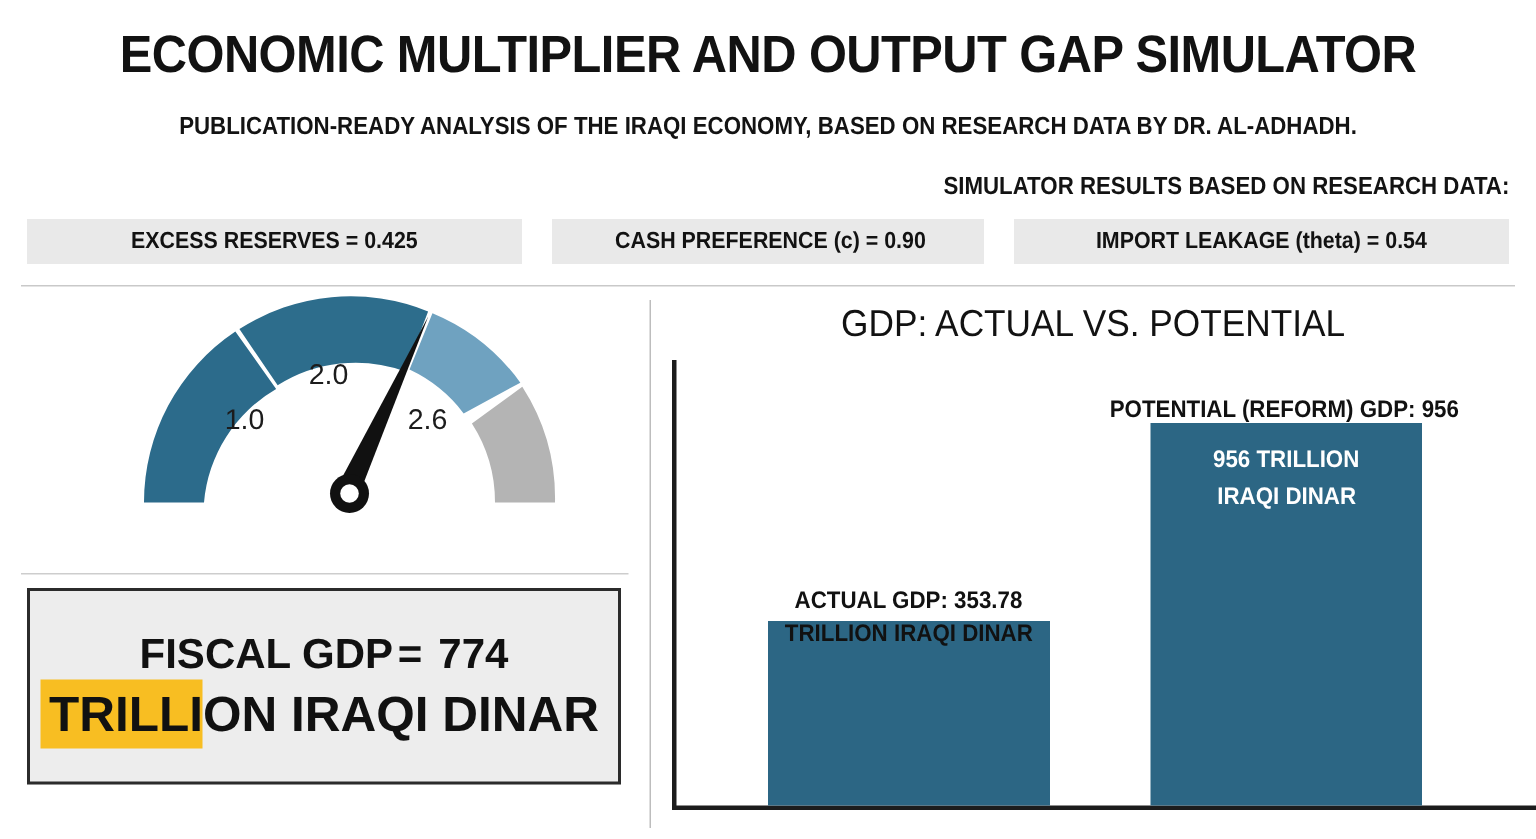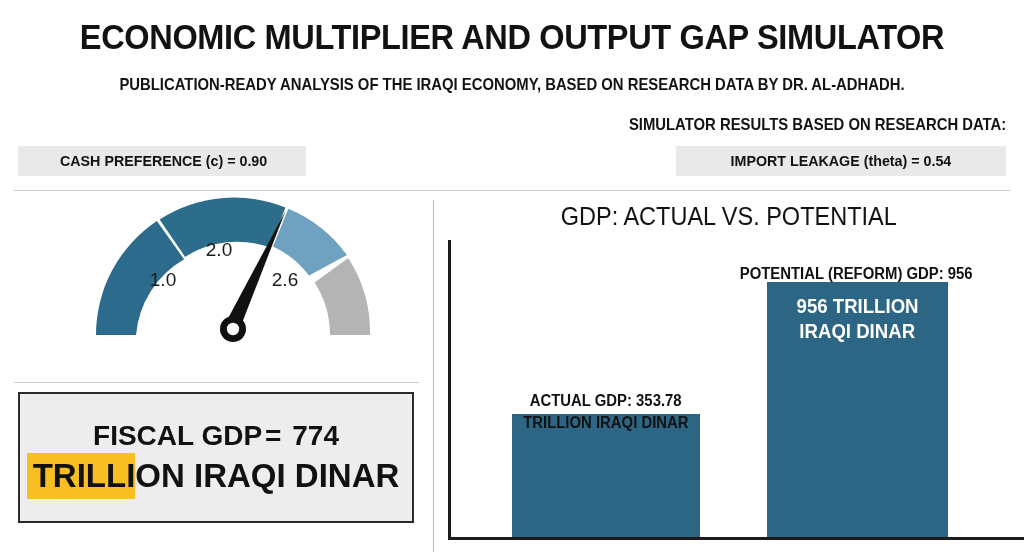--- a/index.html
+++ b/index.html
@@ -150,21 +150,21 @@
     position:absolute;bottom:3px;
     background:#2c6684;
   }
   .bar-actual{left:64px;width:188px;height:123px;}
   .bar-potential{left:319px;width:181px;height:255px;}
 
   .bar-inner-label{
     position:absolute;left:0;right:0;top:12px;
     text-align:center;
     color:#ffffff;
-    font-size:20px;font-weight:bold;line-height:25px;
+    font-size:16px;font-weight:bold;line-height:25px;
     white-space:nowrap;
   }
   .bar-inner-label span{display:inline-block;transform:scaleX(0.93);}
 
   .bar-outer-label{
     position:absolute;
     text-align:center;
     color:#111;
     font-size:16px;font-weight:bold;line-height:22px;
     white-space:nowrap;
@@ -185,20 +185,23 @@
 
   <div class="header">
 
     <div class="title">ECONOMIC MULTIPLIER AND OUTPUT GAP SIMULATOR</div>
 
     <div class="subtitle">PUBLICATION-READY ANALYSIS OF THE IRAQI ECONOMY, BASED ON RESEARCH DATA BY DR. AL-ADHADH.</div>
 
     <div class="results-line">SIMULATOR RESULTS BASED ON RESEARCH DATA:</div>
 
     <div class="pill-row">
+      <div class="pill pill-a">
+        <span>EXCESS RESERVES = 0.425</span>
+      </div>
       <div class="pill pill-b">
         <span>CASH PREFERENCE (c) = 0.90</span>
       </div>
       <div class="pill pill-c">
         <span>IMPORT LEAKAGE (theta) = 0.54</span>
       </div>
     </div>
 
     <div class="hdivider"></div>
   </div>

